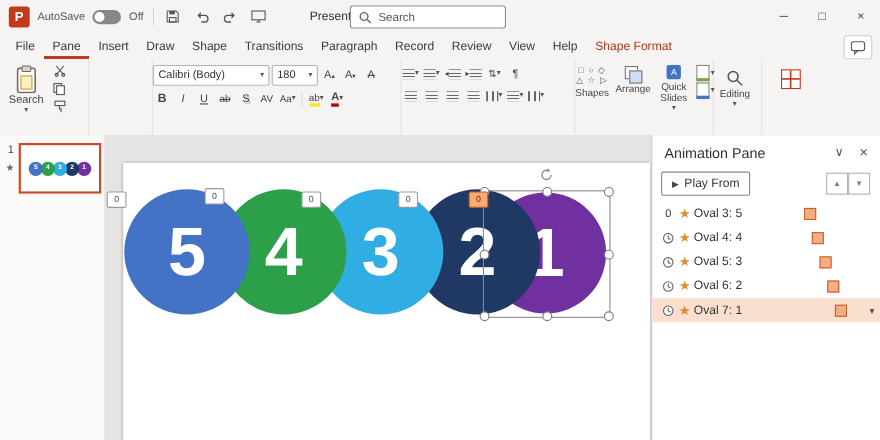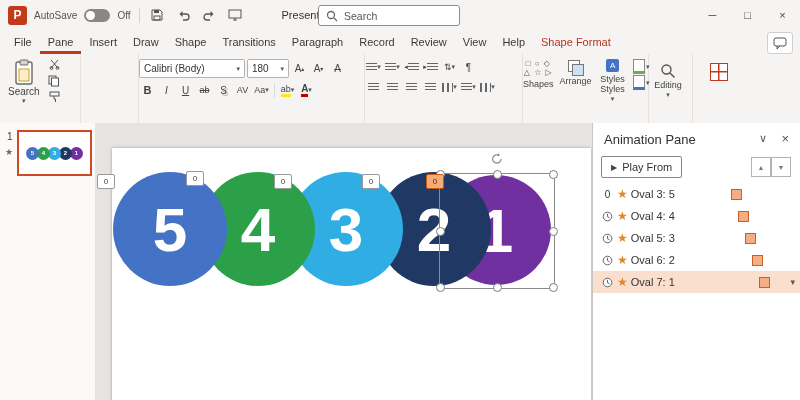--- a/index.html
+++ b/index.html
@@ -349,21 +349,21 @@
         <div class="drawbtn">
           <div class="shp-glyphs">□ ○ ◇<br>△ ☆ ▷</div>
           <span>Shapes</span>
         </div>
         <div class="drawbtn">
           <div class="ov-sq"></div>
           <span>Arrange</span>
         </div>
         <div class="drawbtn">
           <div class="qs-ic">A</div>
-          <span style="width:30px">Styles Styles</span>
+          <span style="width:30px">Quick Slides</span>
           <span class="dd">▾</span>
         </div>
         <div class="minicol" style="margin-top:2px">
           <div class="mini">
               <span class="fill-ic"></span>
               <span class="dd">▾</span>
             </div>
           <div class="mini">
               <span class="out-ic"></span>
               <span class="dd">▾</span>

